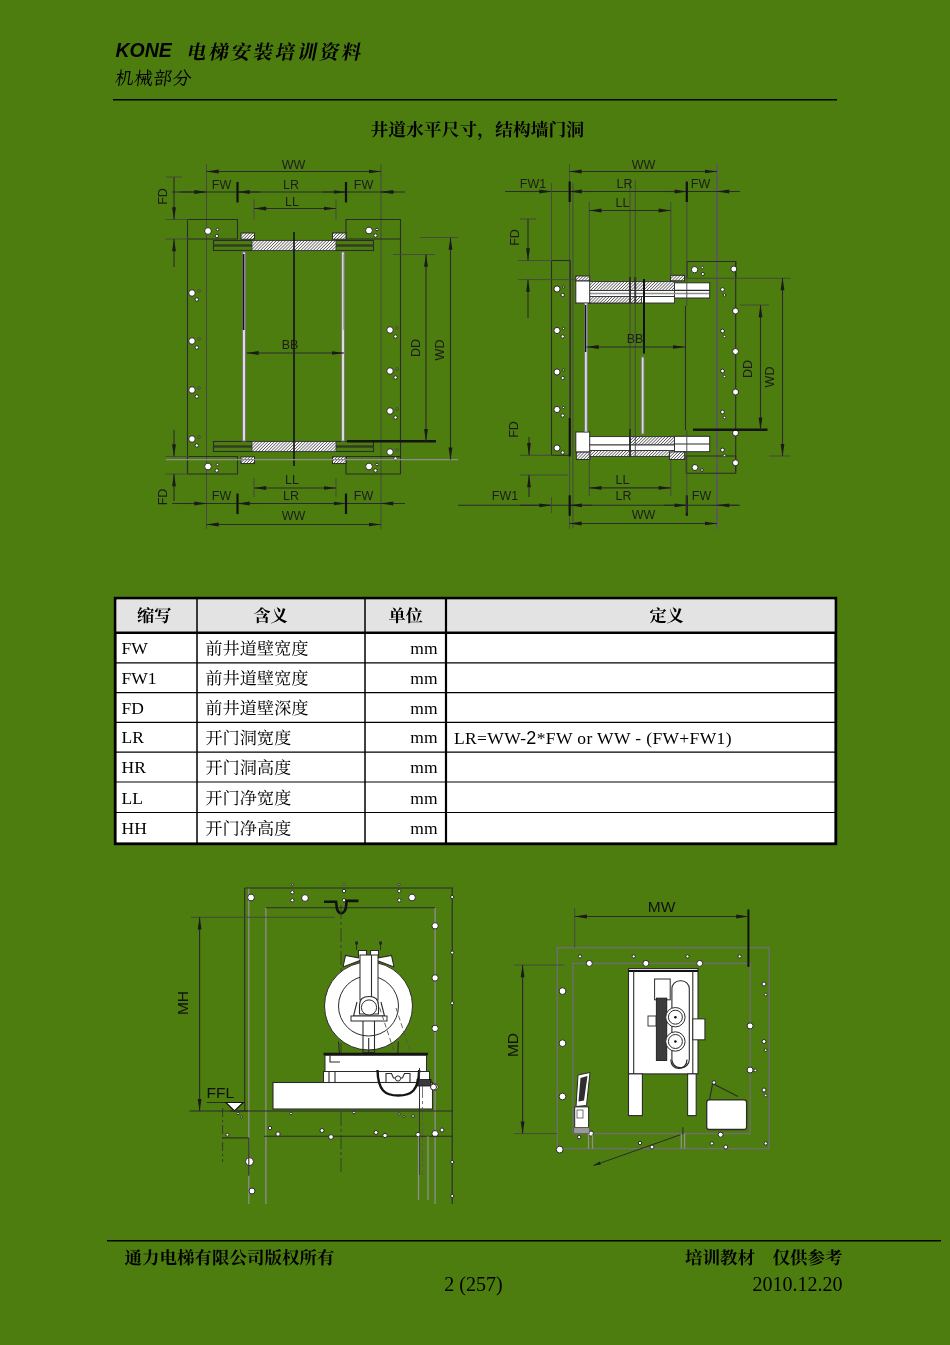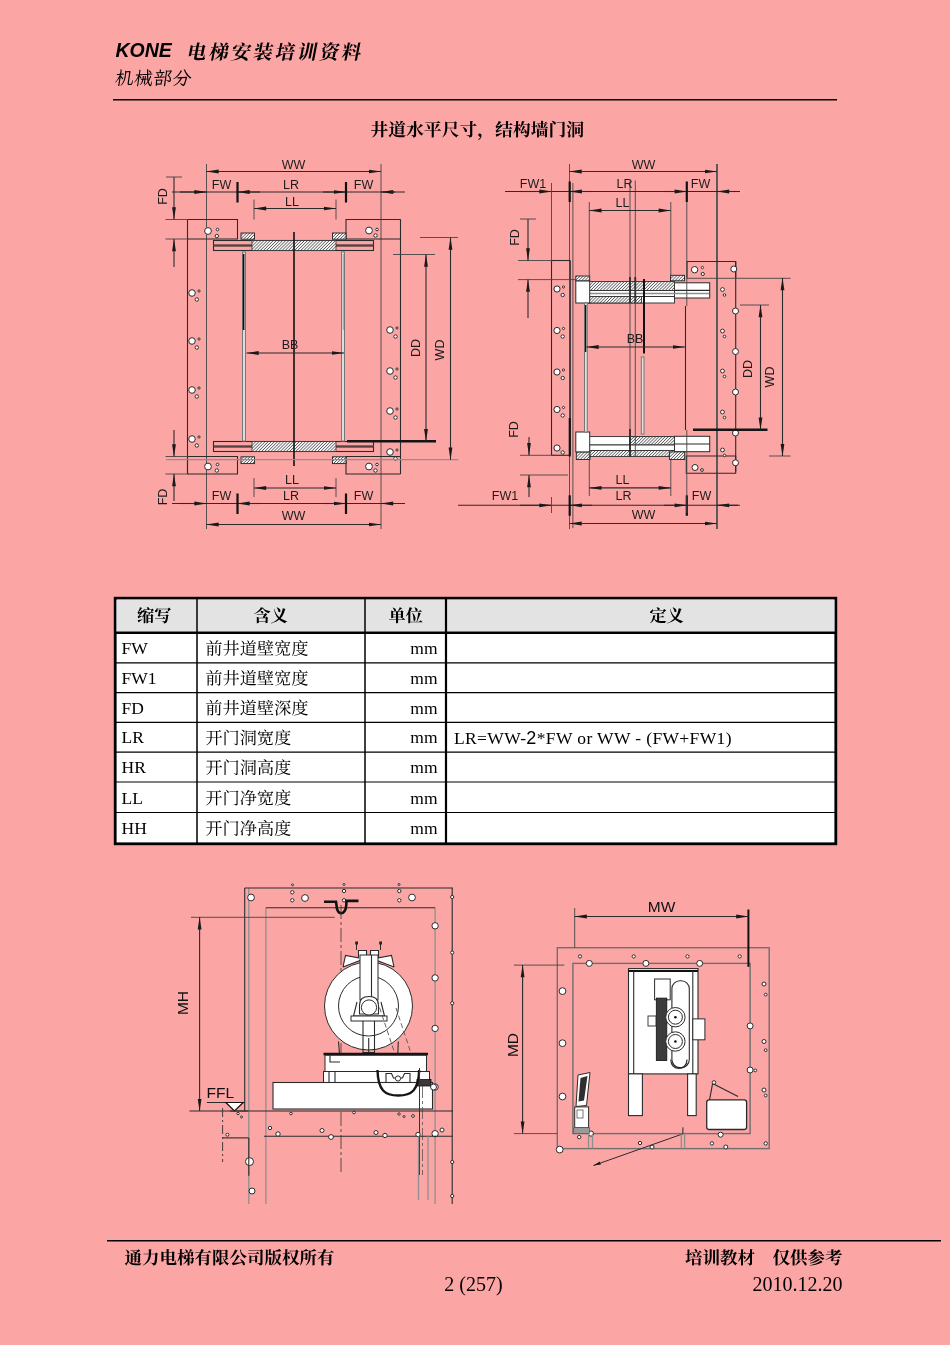--- a/index.html
+++ b/index.html
@@ -1,16 +1,16 @@
 <!DOCTYPE html>
 <html><head>
 <meta charset="utf-8">
 <style>
 html,body{margin:0;padding:0;background:#fff;}
-#page{position:relative;width:950px;height:1345px;background:#fca5a5;overflow:hidden;}
+#page{position:relative;width:950px;height:1345px;background:#4d7c0f;overflow:hidden;}
 svg{position:absolute;left:0;top:0;}
 .d{font-family:"Liberation Sans",sans-serif;font-size:12.5px;fill:#1c1c1c;}
 .D{font-family:"Liberation Sans",sans-serif;font-size:15.5px;fill:#111;}
 .ser{font-family:"Liberation Serif",serif;font-size:17.5px;fill:#000;}
 .kone{font-family:"Liberation Sans",sans-serif;font-weight:bold;font-style:italic;font-size:19.5px;fill:#000;}
 .ln{stroke:#2b2b2b;stroke-width:1.1;fill:none;}
 .lt{stroke:#454545;stroke-width:0.9;fill:none;}
 .gy{stroke:#8f8f8f;stroke-width:1.3;fill:none;}
 .cir{stroke:#2b2b2b;stroke-width:1;fill:#fff;}
 </style>

